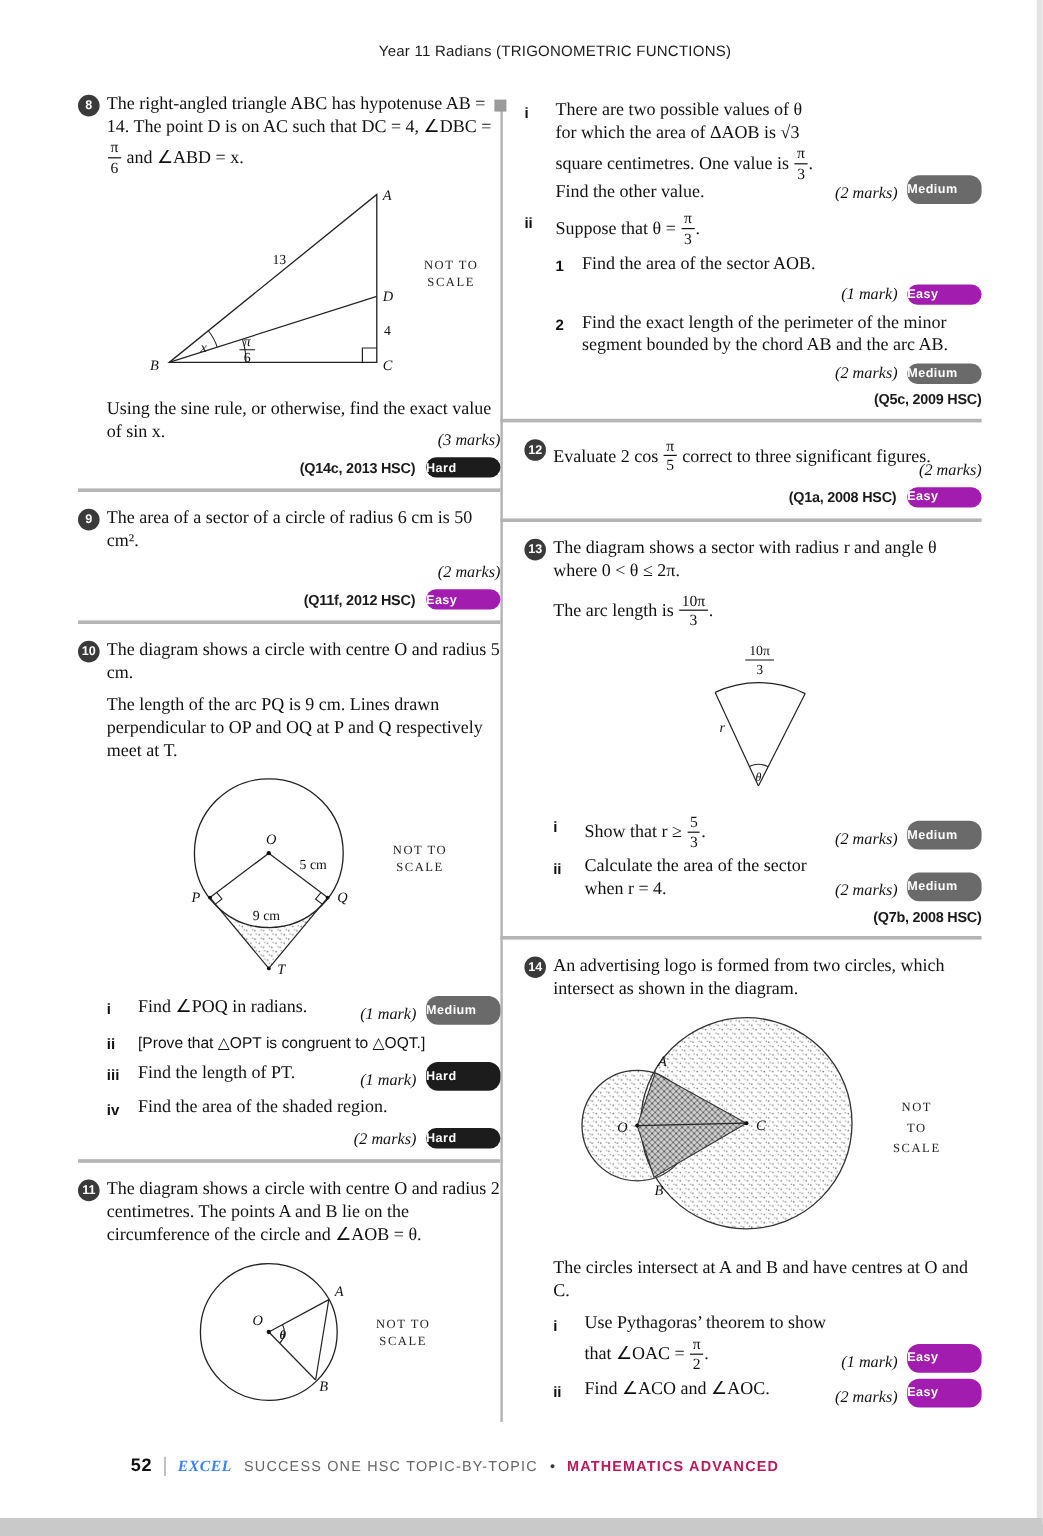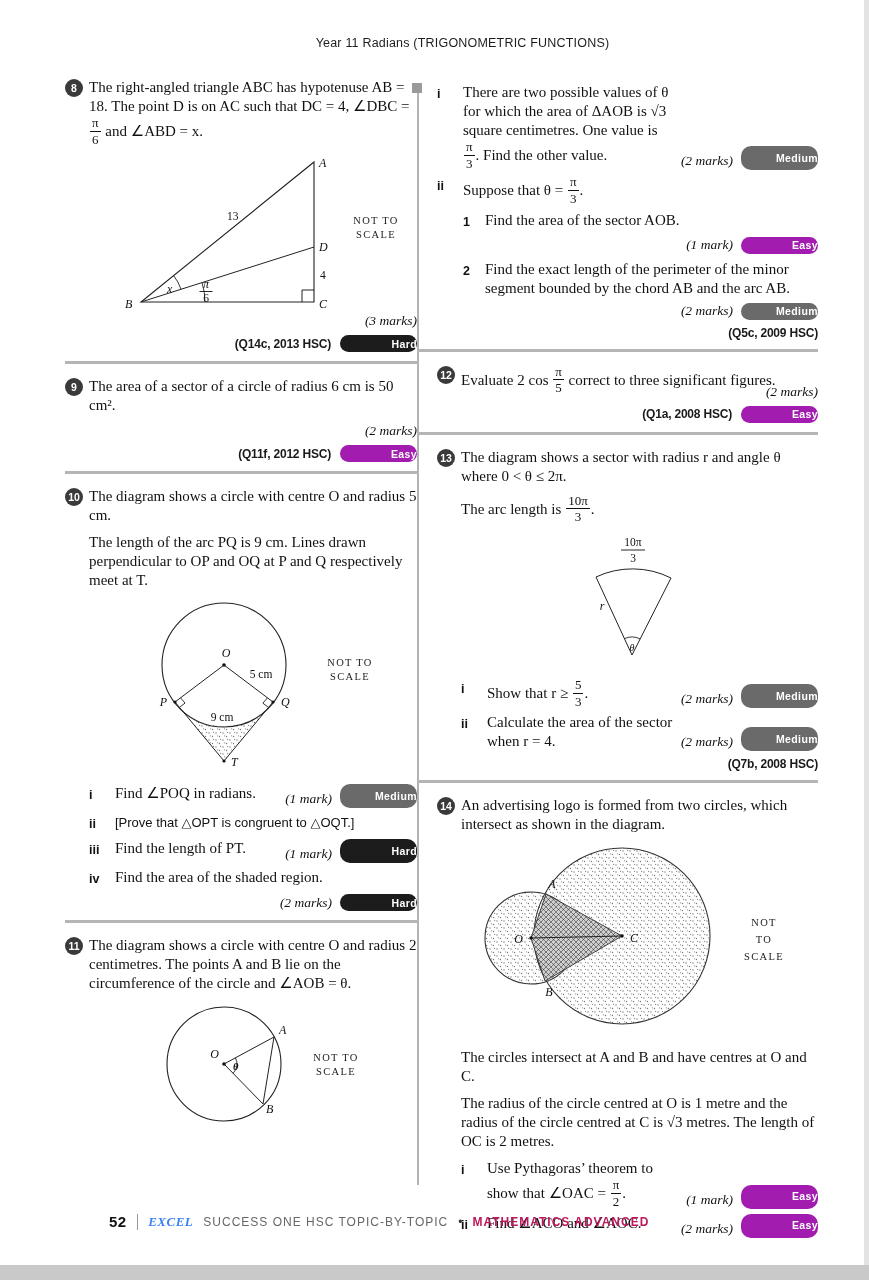--- a/index.html
+++ b/index.html
@@ -27,21 +27,21 @@
   }
   p.qt{margin:0 0 8px 0;font-size:15px;line-height:19px;}
   .tailrow{display:flex;justify-content:flex-end;align-items:center;gap:8px;margin:0 0 6px 0;}
   .tailrow.overlap{margin-top:-19px;}
   .marks{font-style:italic;font-size:13.5px;white-space:nowrap;}
   .refrow{
     display:flex;justify-content:flex-end;align-items:center;gap:9px;margin:6px 0 4px 0;
     font-family:"Liberation Sans",sans-serif;font-size:12px;font-weight:bold;color:#1a1a1a;letter-spacing:-.2px;
   }
   .pill{
-    width:77px;padding:2.5px 0;border-radius:10px;color:#fff;text-align:right;
+    width:62px;padding:2.5px 0;border-radius:10px;color:#fff;text-align:left;
     font-family:"Liberation Sans",sans-serif;font-size:10.5px;font-weight:bold;letter-spacing:.4px;flex:none;
   }
   .pill.hard{background:#1c1c1c;}
   .pill.medium{background:#6a6a6a;}
   .pill.easy{background:#a21caf;}
   .part{display:flex;align-items:stretch;margin:5px 0;font-size:15px;line-height:19px;}
   .plabel{
     width:26px;flex:none;font-family:"Liberation Sans",sans-serif;font-weight:bold;
     font-size:12.5px;padding-top:2px;align-self:flex-start;
   }
@@ -92,21 +92,21 @@
 </svg>
 
 <div class="page-header">Year 11 Radians (TRIGONOMETRIC FUNCTIONS)</div>
 <div class="vdivider"></div>
 <div class="vdivider-cap"></div>
 
 <div class="col col-left">
 
   <div class="q">
     <span class="qnum">8</span>
-    <p class="qt"><span>The right-angled triangle ABC has hypotenuse AB = 18. The point D is on AC such that DC = 4, ∠DBC = </span><span class="frac"><span class="fnum">π</span><span class="fden">6</span></span><span> and ∠ABD = x.</span></p>
+    <p class="qt"><span>The right-angled triangle ABC has hypotenuse AB = 14. The point D is on AC such that DC = 4, ∠DBC = </span><span class="frac"><span class="fnum">π</span><span class="fden">6</span></span><span> and ∠ABD = x.</span></p>
 
     <svg class="diagram" width="352" height="172" viewBox="0 0 352 172">
       <path d="M52,148 L225,148 L225,8 Z" fill="none" stroke="#222" stroke-width="1.1"></path>
       <line x1="52" y1="148" x2="225" y2="93" stroke="#222" stroke-width="1"></line>
       <path d="M213,148 L213,136 L225,136" fill="none" stroke="#222" stroke-width="1"></path>
       <path d="M84.6,121.6 A42,42 0 0 1 92,135.3" fill="none" stroke="#222" stroke-width="0.9"></path>
       <path d="M113,128.6 A64,64 0 0 1 116,148" fill="none" stroke="#222" stroke-width="0.9"></path>
       <text x="230" y="13" class="varlbl">A</text>
       <text x="36" y="154" class="varlbl">B</text>
       <text x="230" y="154" class="varlbl">C</text>
@@ -114,20 +114,21 @@
       <text x="138" y="66" class="dimlbl">13</text>
       <text x="231" y="125" class="dimlbl">4</text>
       <text x="78" y="139" class="varlbl">x</text>
       <text x="117" y="134" class="varlbl" text-anchor="middle">π</text>
       <line x1="110.5" y1="137.5" x2="123.5" y2="137.5" stroke="#111" stroke-width="0.9"></line>
       <text x="117" y="148" class="dimlbl" text-anchor="middle">6</text>
       <text x="287" y="70" class="nts" text-anchor="middle">NOT TO</text>
       <text x="287" y="84" class="nts" text-anchor="middle">SCALE</text>
     </svg>
 
+    <p class="qt">Using the sine rule, or otherwise, find the exact value of sin x.</p>
     <div class="tailrow overlap">
         <span class="marks">(3 marks)</span>
       </div>
     <div class="refrow">
       <span>(Q14c, 2013 HSC)</span>
       <span class="pill hard">Hard</span>
     </div>
   </div>
 
   <hr class="sep">
@@ -325,21 +326,20 @@
       <text x="91" y="46" class="varlbl" text-anchor="middle">A</text>
       <text x="62" y="101" class="varlbl" text-anchor="end">O</text>
       <text x="169" y="100" class="varlbl">C</text>
       <text x="88" y="154" class="varlbl" text-anchor="middle">B</text>
       <text x="303" y="84" class="nts" text-anchor="middle">NOT</text>
       <text x="303" y="101" class="nts" text-anchor="middle">TO</text>
       <text x="303" y="118" class="nts" text-anchor="middle">SCALE</text>
     </svg>
 
     <p class="qt">The circles intersect at A and B and have centres at O and C.</p>
-    <p class="qt">The radius of the circle centred at O is 1 metre and the radius of the circle centred at C is √3 metres. The length of OC is 2 metres.</p>
 
     <div class="part">
       <span class="plabel">i</span>
       <span class="ptext"><span>Use Pythagoras’ theorem to show that ∠OAC = </span><span class="frac"><span class="fnum">π</span><span class="fden">2</span></span><span>.</span></span>
       <span class="marks">(1 mark)</span>
       <span class="pill easy">Easy</span>
     </div>
     <div class="part">
       <span class="plabel">ii</span>
       <span class="ptext">Find ∠ACO and ∠AOC.</span>

